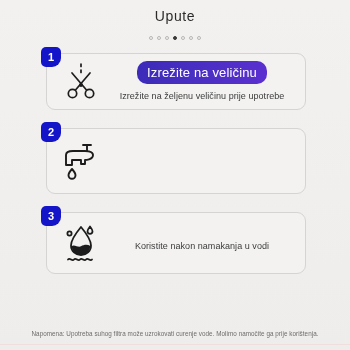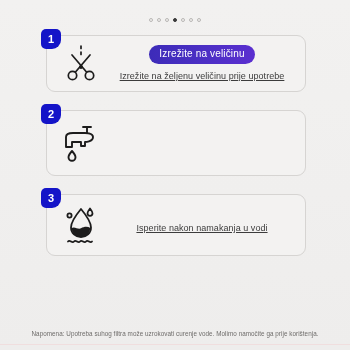--- a/index.html
+++ b/index.html
@@ -111,36 +111,35 @@
     display: flex;
     flex-direction: column;
     align-items: center;
     justify-content: center;
     padding-right: 4px;
   }
   .pill {
     display: inline-block;
     background: linear-gradient(100deg, #3c2bb8 0%, #4b2fc4 50%, #5b2fd0 100%);
     color: #ffffff;
-    font-size: 10px;
+    font-size: 13px;
     line-height: 1;
     padding: 4.5px 10px 5px 10px;
     border-radius: 10px;
     white-space: nowrap;
     letter-spacing: 0.15px;
     font-weight: 400;
   }
   .caption {
     margin-top: 6px;
     font-size: 9px;
     line-height: 12px;
     color: #3c3c3c;
     text-align: right;
     letter-spacing: 0.05px;
-    text-decoration: underline;
   }
 
   
   .footer {
     position: absolute;
     left: 0;
     right: 0;
     bottom: 12px;
     text-align: center;
     font-size: 6.3px;
@@ -157,20 +156,21 @@
     height: 1px;
     background: #f0dede;
   }
 </style>
 </head>
 <body>
 
 <div class="page">
 
   <div class="header">
+    <div class="title">Upute</div>
     <div class="dots">
       <span class="dot"></span>
       <span class="dot"></span>
       <span class="dot"></span>
       <span class="dot active"></span>
       <span class="dot"></span>
       <span class="dot"></span>
       <span class="dot"></span>
     </div>
   </div>
@@ -213,21 +213,21 @@
       <div class="icon-wrap">
         <svg width="44" height="44" viewBox="0 0 44 44" fill="none" stroke="#1c1c1c" stroke-width="1.8" stroke-linecap="round" stroke-linejoin="round">
           <path d="M22 6 C22 6 12 18 12 24.5 C12 30 16.5 34 22 34 C27.5 34 32 30 32 24.5 C32 18 22 6 22 6 Z"></path>
           <path d="M12.6 25 C16 23 19 27 22 25.3 C25 23.6 28.5 23.2 31.4 25 C31 30.2 27 34 22 34 C17 34 13 30.2 12.6 25 Z" fill="#1c1c1c" stroke="none"></path>
           <circle cx="10.5" cy="12.5" r="2.1"></circle>
           <path d="M31 5.5 C31 5.5 28.5 8.8 28.5 10.3 C28.5 11.7 29.6 12.8 31 12.8 C32.4 12.8 33.5 11.7 33.5 10.3 C33.5 8.8 31 5.5 31 5.5 Z"></path>
           <path d="M9 38.5 C11 36 13 41 15 38.5 C17 36 19 41 21 38.5 C23 36 25 41 27 38.5 C29 36 31 41 33 38.5"></path>
         </svg>
       </div>
       <div class="card-body">
-        <div class="caption">Isperite nakon namakanja u vodi</div>
+        <div class="caption">Koristite nakon namakanja u vodi</div>
       </div>
     </div>
 
   </div>
 
   <div class="footer">Napomena: Upotreba suhog filtra može uzrokovati curenje vode. Molimo namočite ga prije korištenja.</div>
   <div class="bottom-line"></div>
 
 </div>
 

